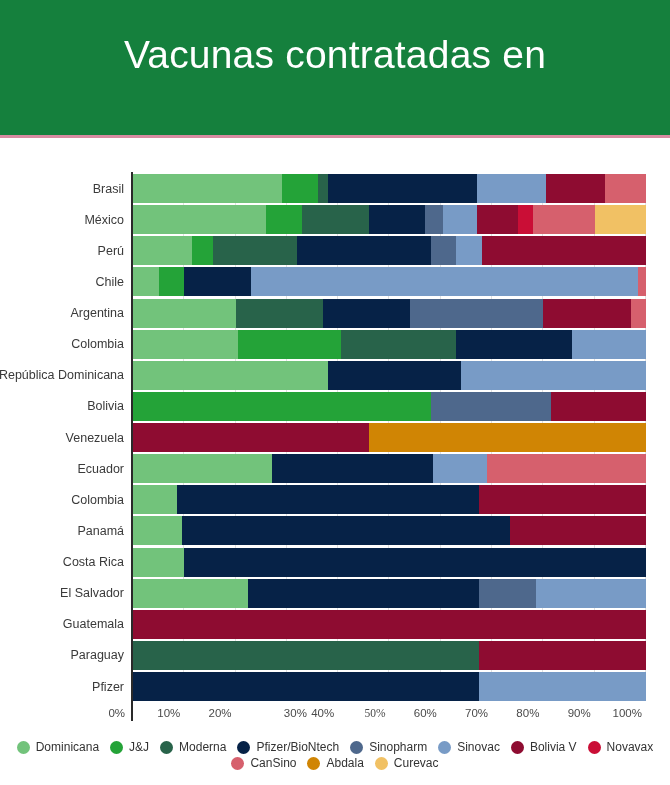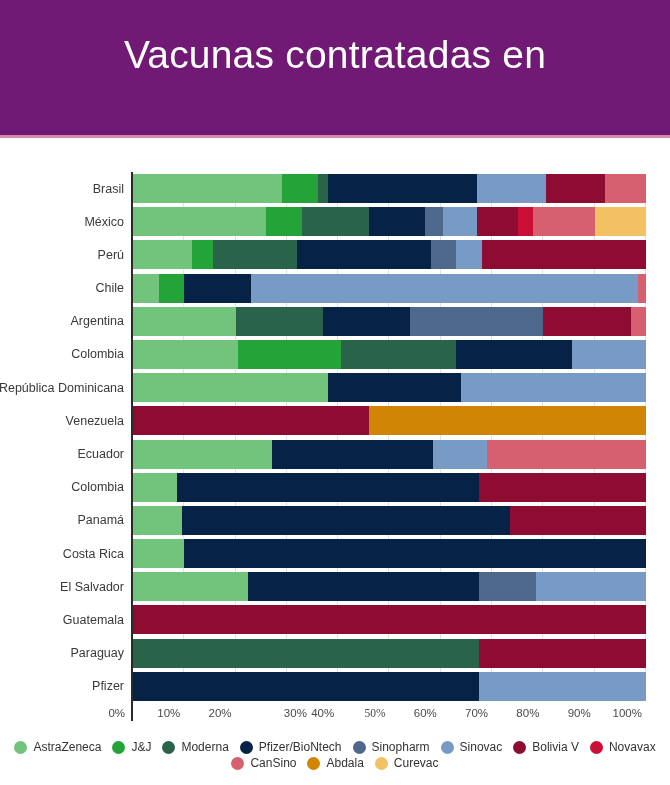--- a/index.html
+++ b/index.html
@@ -1,20 +1,20 @@
 <!DOCTYPE html>
 <html><head>
 <meta charset="utf-8">
 <style>
   * { margin:0; padding:0; box-sizing:border-box; }
   html,body { width:670px; height:785px; background:#ffffff;
     font-family:"Liberation Sans", sans-serif; overflow:hidden; }
 
   
-  .banner { width:100%; height:138px; background:#701a75;
+  .banner { width:100%; height:138px; background:#15803d;
     border-bottom:3px solid #d88ba2; display:flex; align-items:center; justify-content:center; }
   .title { color:#ffffff; text-align:center; font-size:39px; line-height:1.12;
     font-weight:400; letter-spacing:0.2px; padding-bottom:26px; }
 
   
   .chart { position:relative; margin-top:36px; height:556px; }
   .plot { position:absolute; left:133px; right:24px; top:0; height:527px; }
   .gridlines { position:absolute; inset:0;
     background-image:repeating-linear-gradient(to right,
       transparent 0, transparent calc(10% - 1px),
@@ -124,20 +124,28 @@
         </div>
         <div class="row">
           <div class="country">República Dominicana</div>
           <div class="track">
             <div class="seg" style="width: 38%; background: rgb(114, 195, 123);"></div>
             <div class="seg" style="width: 26%; background: rgb(6, 34, 71);"></div>
             <div class="seg" style="width: 36%; background: rgb(120, 155, 198);"></div>
           </div>
         </div>
         <div class="row">
+          <div class="country">Bolivia</div>
+          <div class="track">
+            <div class="seg" style="width: 58%; background: rgb(36, 163, 56);"></div>
+            <div class="seg" style="width: 23.5%; background: rgb(78, 104, 140);"></div>
+            <div class="seg" style="width: 18.5%; background: rgb(142, 12, 49);"></div>
+          </div>
+        </div>
+        <div class="row">
           <div class="country">Venezuela</div>
           <div class="track">
             <div class="seg" style="width: 46%; background: rgb(142, 12, 49);"></div>
             <div class="seg" style="width: 54%; background: rgb(208, 133, 4);"></div>
           </div>
         </div>
         <div class="row">
           <div class="country">Ecuador</div>
           <div class="track">
             <div class="seg" style="width: 27%; background: rgb(114, 195, 123);"></div>
@@ -211,21 +219,21 @@
         <span class="tick" style="left: 80%;">80%</span>
         <span class="tick" style="left: 90%;">90%</span>
         <span class="tick" style="left: 100%;">100%</span>
       </div>
   </div>
 </div>
 
 <div class="legend first" id="legend-row-0">
     <div class="legend-item">
       <span class="dot" style="background: rgb(114, 195, 123);"></span>
-      <span class="legend-label">AstraZeneca</span>
+      <span class="legend-label">Dominicana</span>
     </div>
     <div class="legend-item">
       <span class="dot" style="background: rgb(36, 163, 56);"></span>
       <span class="legend-label">J&amp;J</span>
     </div>
     <div class="legend-item">
       <span class="dot" style="background: rgb(40, 99, 74);"></span>
       <span class="legend-label">Moderna</span>
     </div>
     <div class="legend-item">

